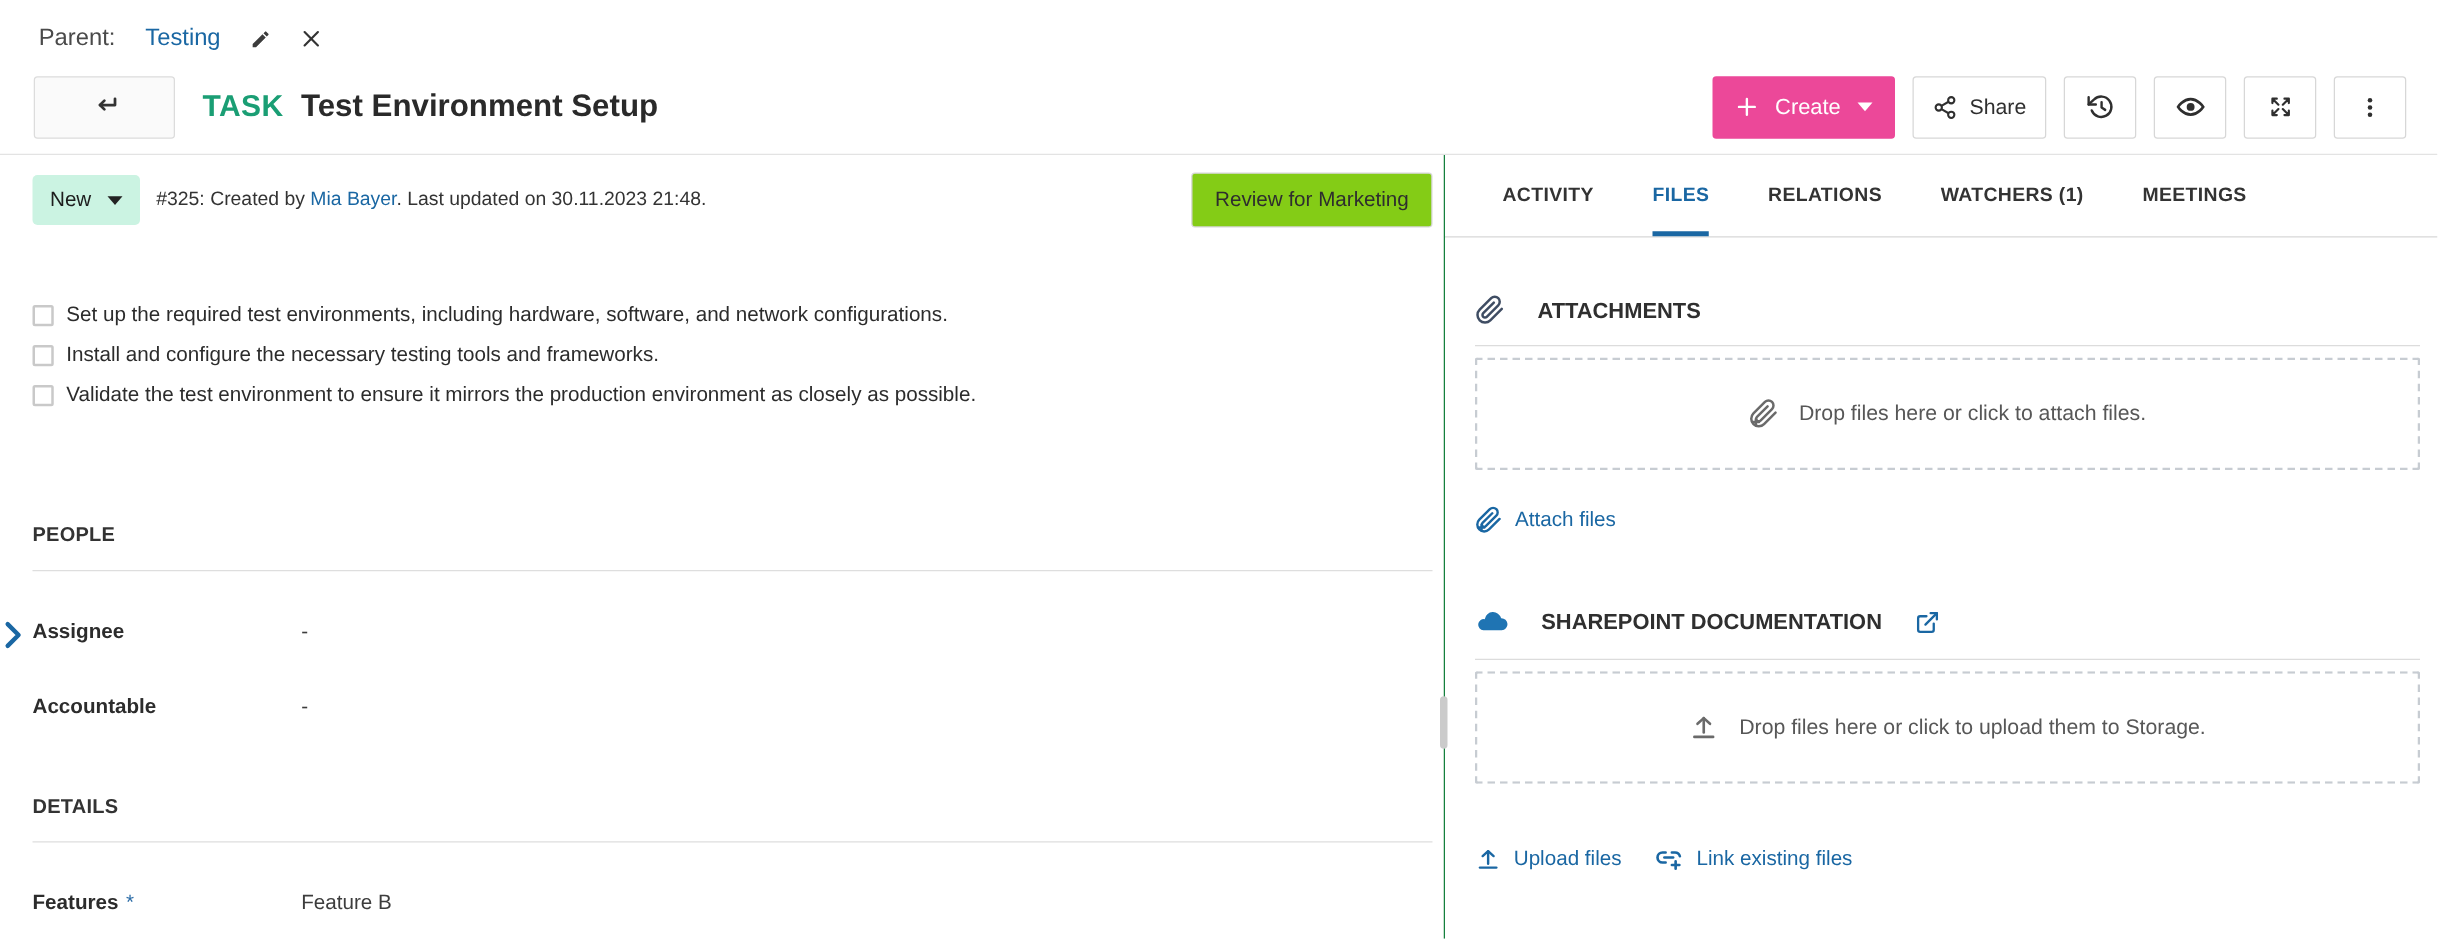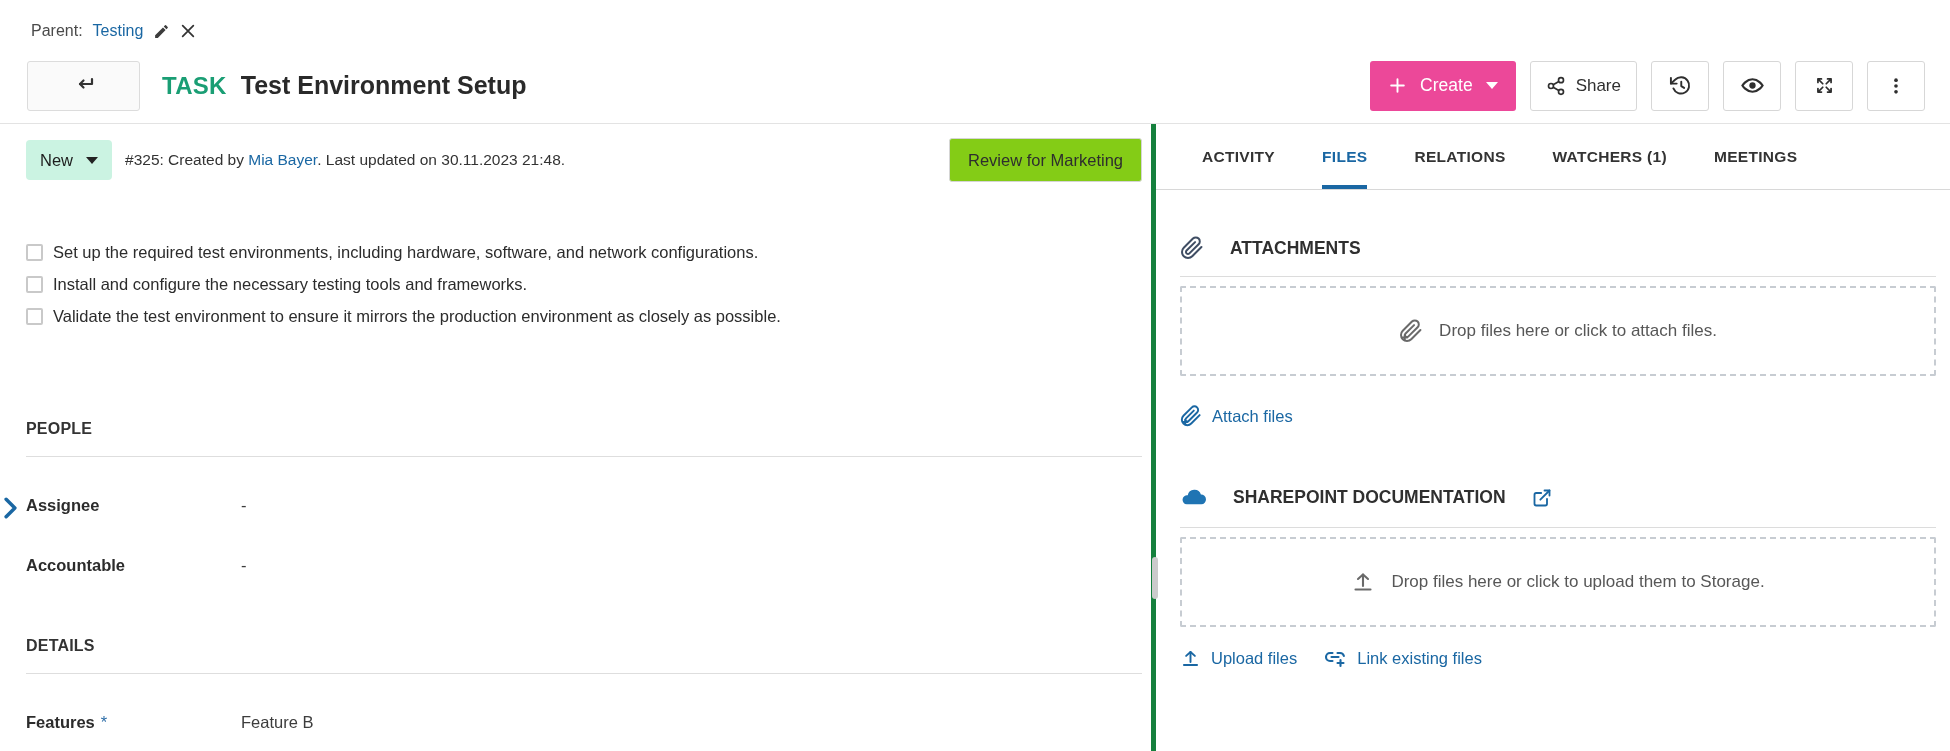--- a/index.html
+++ b/index.html
@@ -6,21 +6,21 @@
   html,body { margin:0; padding:0; }
   body {
     width:1950px; height:751px; overflow:hidden; position:relative;
     background:#fff; color:#303030;
     font-family:"Liberation Sans", sans-serif;
   }
   svg { display:block; }
 
   
   .topzone { height:124px; border-bottom:1px solid #e3e3e3; }
-  .topbar { height:47px; padding:15px 0 0 31px; display:flex; align-items:center; gap:10px; font-size:16px; }
+  .topbar { height:47px; padding:15px 0 0 31px; display:flex; align-items:center; gap:24px; font-size:19px; }
   .parent-label { color:#4a4a4a; }
   .parent-link { color:#1a67a3; cursor:pointer; text-decoration:none; }
   .mini-icon { cursor:pointer; display:flex; align-items:center; }
 
   .header-row { height:77px; padding:0 25px 0 27px; display:flex; align-items:center; }
   .back-btn {
     width:113px; height:50px; background:#fafafa; border:1px solid #dcdcdc; border-radius:3px;
     display:flex; align-items:center; justify-content:center; cursor:pointer;
   }
   .wp-type { margin-left:22px; font-size:24px; font-weight:bold; color:#1a9e74; letter-spacing:.3px; }
@@ -34,21 +34,21 @@
   .caret-down { width:0; height:0; border-left:6px solid transparent; border-right:6px solid transparent; border-top:7px solid #fff; }
   .tool-btn {
     height:50px; background:#fff; border:1px solid #d7d7d7; border-radius:3px;
     display:flex; align-items:center; justify-content:center; gap:10px; cursor:pointer;
     font-size:17px; color:#2f2f2f; padding:0 15px; font-family:"Liberation Sans", sans-serif;
   }
   .tool-btn.icon-only { width:58px; padding:0; }
 
   
   .content { display:flex; height:627px; position:relative; }
-  .left-panel { width:1156px; border-right:5px solid #15803d; padding:0 9px 0 26px; position:relative; }
+  .left-panel { width:1156px; border-right:1px solid #15803d; padding:0 9px 0 26px; position:relative; }
   .right-panel { flex:1; display:flex; flex-direction:column; }
 
   
   .status-row { margin-top:14px; height:44px; display:flex; align-items:center; }
   .status-chip {
     height:40px; padding:0 14px; background:#cbf3e2; border:none; border-radius:4px;
     display:flex; align-items:center; gap:13px; font-size:16.5px; color:#1d1d1d; cursor:pointer;
     font-family:"Liberation Sans", sans-serif;
   }
   .status-chip .caret-dark { width:0; height:0; border-left:6px solid transparent; border-right:6px solid transparent; border-top:7px solid #222; }
@@ -92,21 +92,21 @@
   .attachments-header { margin-top:46px; }
   .sharepoint-header { margin-top:57px; }
   .panel-rule { border:none; border-top:1px solid #dcdcdc; margin:16px 0 0 0; }
   .dropzone {
     margin-top:9px; height:90px; border:2px dashed #c7ccd2; border-radius:2px;
     display:flex; align-items:center; justify-content:center; gap:16px;
     color:#575757; font-size:17px; cursor:pointer;
   }
   .file-link { display:flex; align-items:center; gap:10px; color:#1a67a3; font-size:16.5px; cursor:pointer; }
   .attach-link-row { margin-top:29px; }
-  .storage-links-row { margin-top:19px; display:flex; align-items:center; gap:26px; }
+  .storage-links-row { margin-top:48px; display:flex; align-items:center; gap:26px; }
 
   .resize-handle { position:absolute; left:1152px; top:433px; width:6px; height:42px; background:#cbcbcb; border-radius:3px; cursor:col-resize; }
 </style>
 </head>
 <body>
 
 <div class="topzone">
   <div class="topbar">
     <span class="parent-label">Parent:</span>
     <a class="parent-link">Testing</a>

